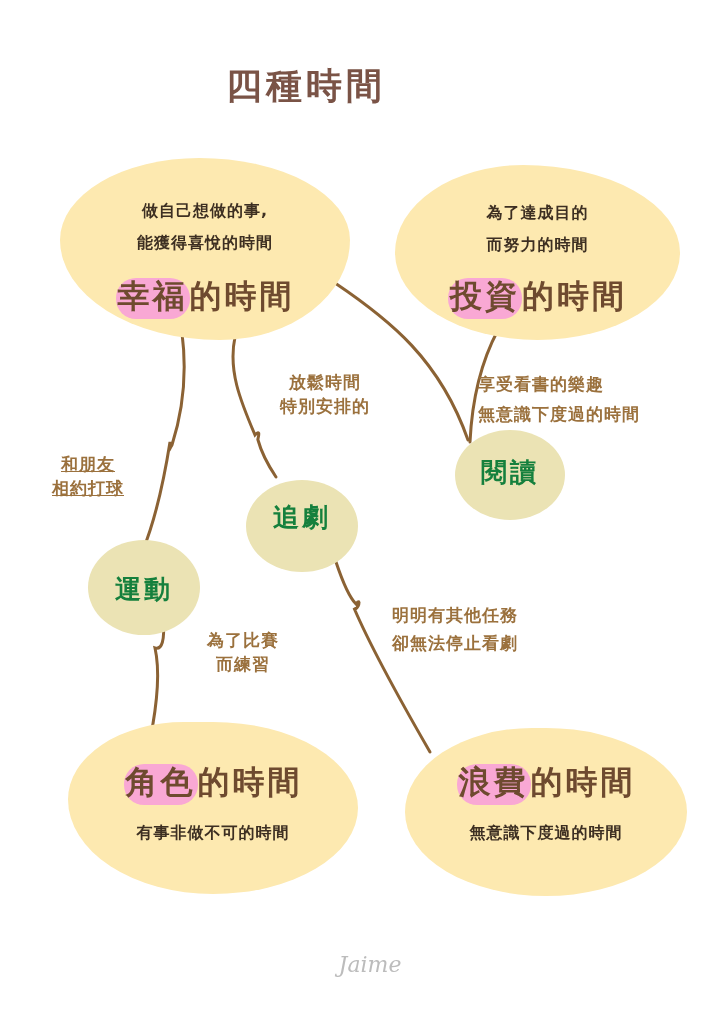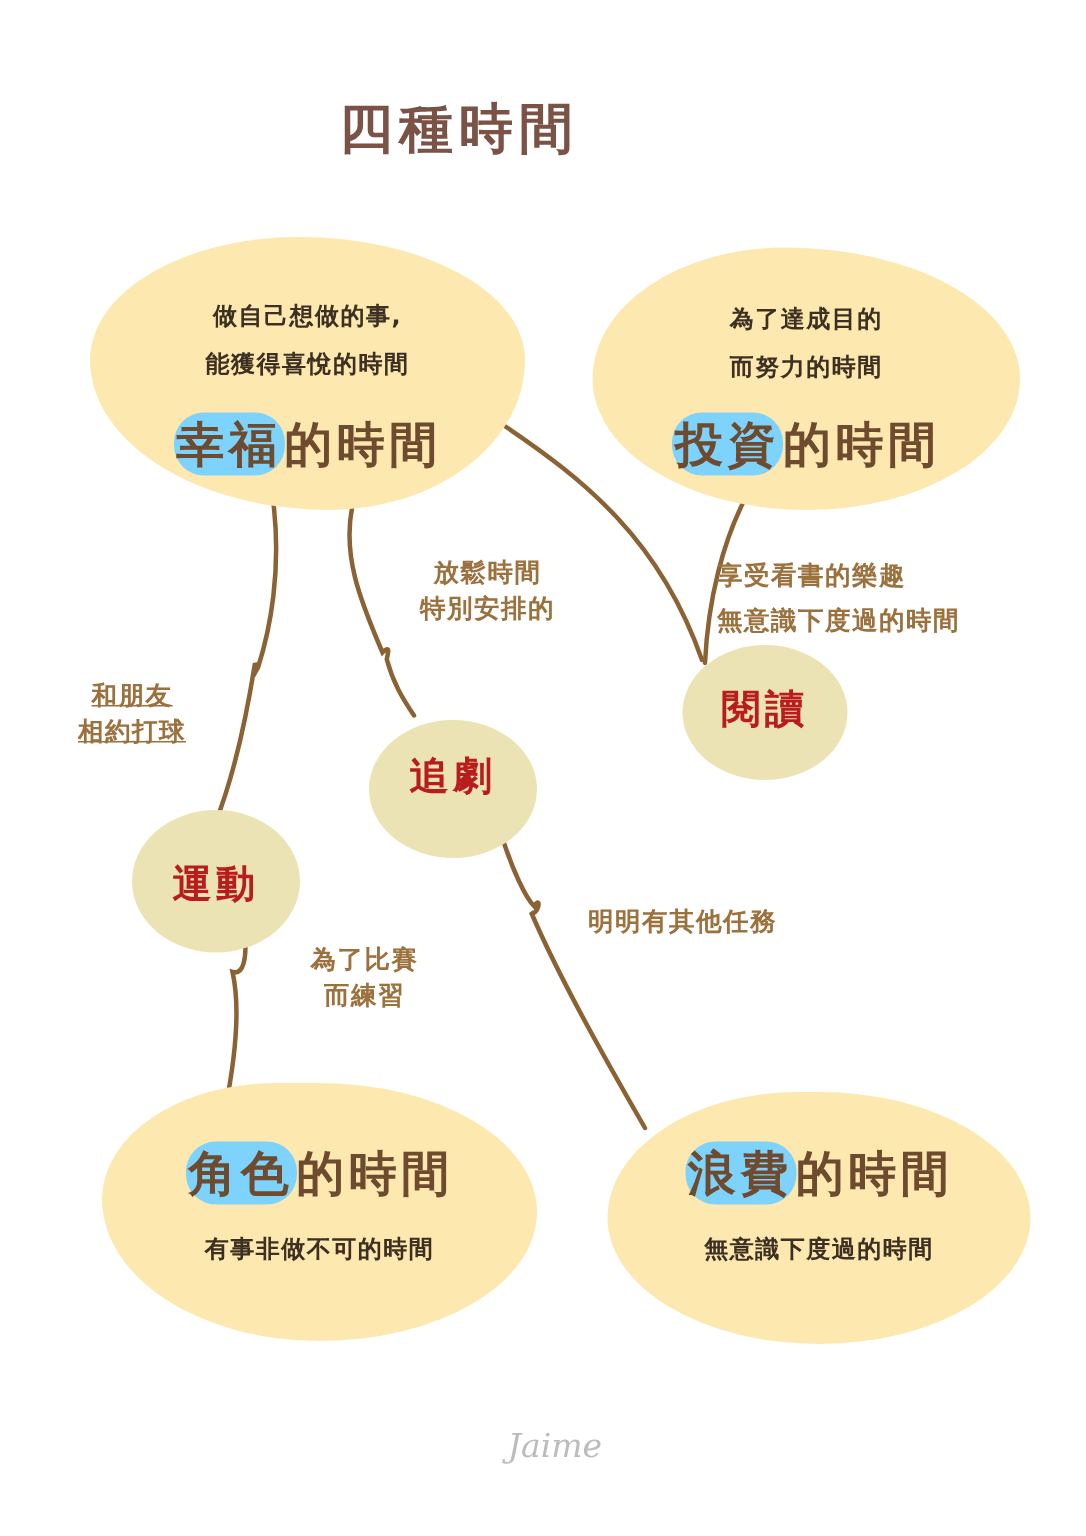--- a/index.html
+++ b/index.html
@@ -4,23 +4,23 @@
 <style>
   html, body { margin: 0; padding: 0; background: #ffffff; }
   body { width: 724px; height: 1024px; position: relative; overflow: hidden;
          font-family: "DejaVu Sans", "Liberation Sans", sans-serif; }
   .title { position: absolute; left: 0; width: 612px; top: 62px; text-align: center;
            font-size: 36px; font-weight: bold; color: #7a5346; letter-spacing: 4px; }
   .blob { position: absolute; background: #fde9b0; }
   .small-blob { position: absolute; background: #ebe3b4; border-radius: 50%; }
   .dark-line { position: absolute; color: #3d2f22; font-size: 16px; font-weight: bold; text-align: center; line-height: 30px; letter-spacing: 1px; }
   .big-line { position: absolute; color: #6e4a2f; font-size: 32px; font-weight: bold; text-align: center; letter-spacing: 3px; line-height: 40px; }
-  .hl { background: #7dd3fc; border-radius: 20px; padding: 2px 2px; }
+  .hl { background: #f9a8d4; border-radius: 20px; padding: 2px 2px; font-family: Liberation Mono, monospace; }
   .note { position: absolute; color: #9b713d; font-size: 17px; font-weight: bold; line-height: 24px; text-align: center; letter-spacing: 1px; }
-  .node-label { position: absolute; color: #b91c1c; font-size: 26px; font-weight: bold; letter-spacing: 3px; text-align: center; }
+  .node-label { position: absolute; color: #15803d; font-size: 26px; font-weight: bold; letter-spacing: 3px; text-align: center; }
   .signature { position: absolute; left: 320px; top: 952px; width: 100px; text-align: center;
                color: #bcbcbc; font-family: "DejaVu Serif", serif; font-style: italic; font-size: 22px; }
   svg.lines { position: absolute; left: 0; top: 0; }
 </style>
 </head>
 <body>
 
 <div class="title">四種時間</div>
 
 <svg class="lines" width="724" height="1024">
@@ -74,20 +74,21 @@
 <div class="note" style="left:478px; top:372px; width:240px; text-align:left;">
   <div>享受看書的樂趣</div>
   <div style="margin-top:6px;">無意識下度過的時間</div>
 </div>
 <div class="note" style="left:188px; top:628px; width:110px;">
   <div>為了比賽</div>
   <div>而練習</div>
 </div>
 <div class="note" style="left:392px; top:603px; width:245px; text-align:left;">
   <div>明明有其他任務</div>
+  <div style="margin-top:4px;">卻無法停止看劇</div>
 </div>
 
 <div class="blob" style="left:68px; top:722px; width:290px; height:172px; border-radius:40% 50% 50% 50% / 45% 50% 50% 55%;"></div>
 <div class="big-line" style="left:68px; top:762px; width:290px;">
   <span class="hl">角色</span><span>的時間</span>
 </div>
 <div class="dark-line" style="left:68px; top:818px; width:290px;">有事非做不可的時間</div>
 
 <div class="blob" style="left:405px; top:728px; width:282px; height:168px; border-radius:45% 50% 50% 50% / 50% 50% 50% 50%;"></div>
 <div class="big-line" style="left:405px; top:762px; width:282px;">

